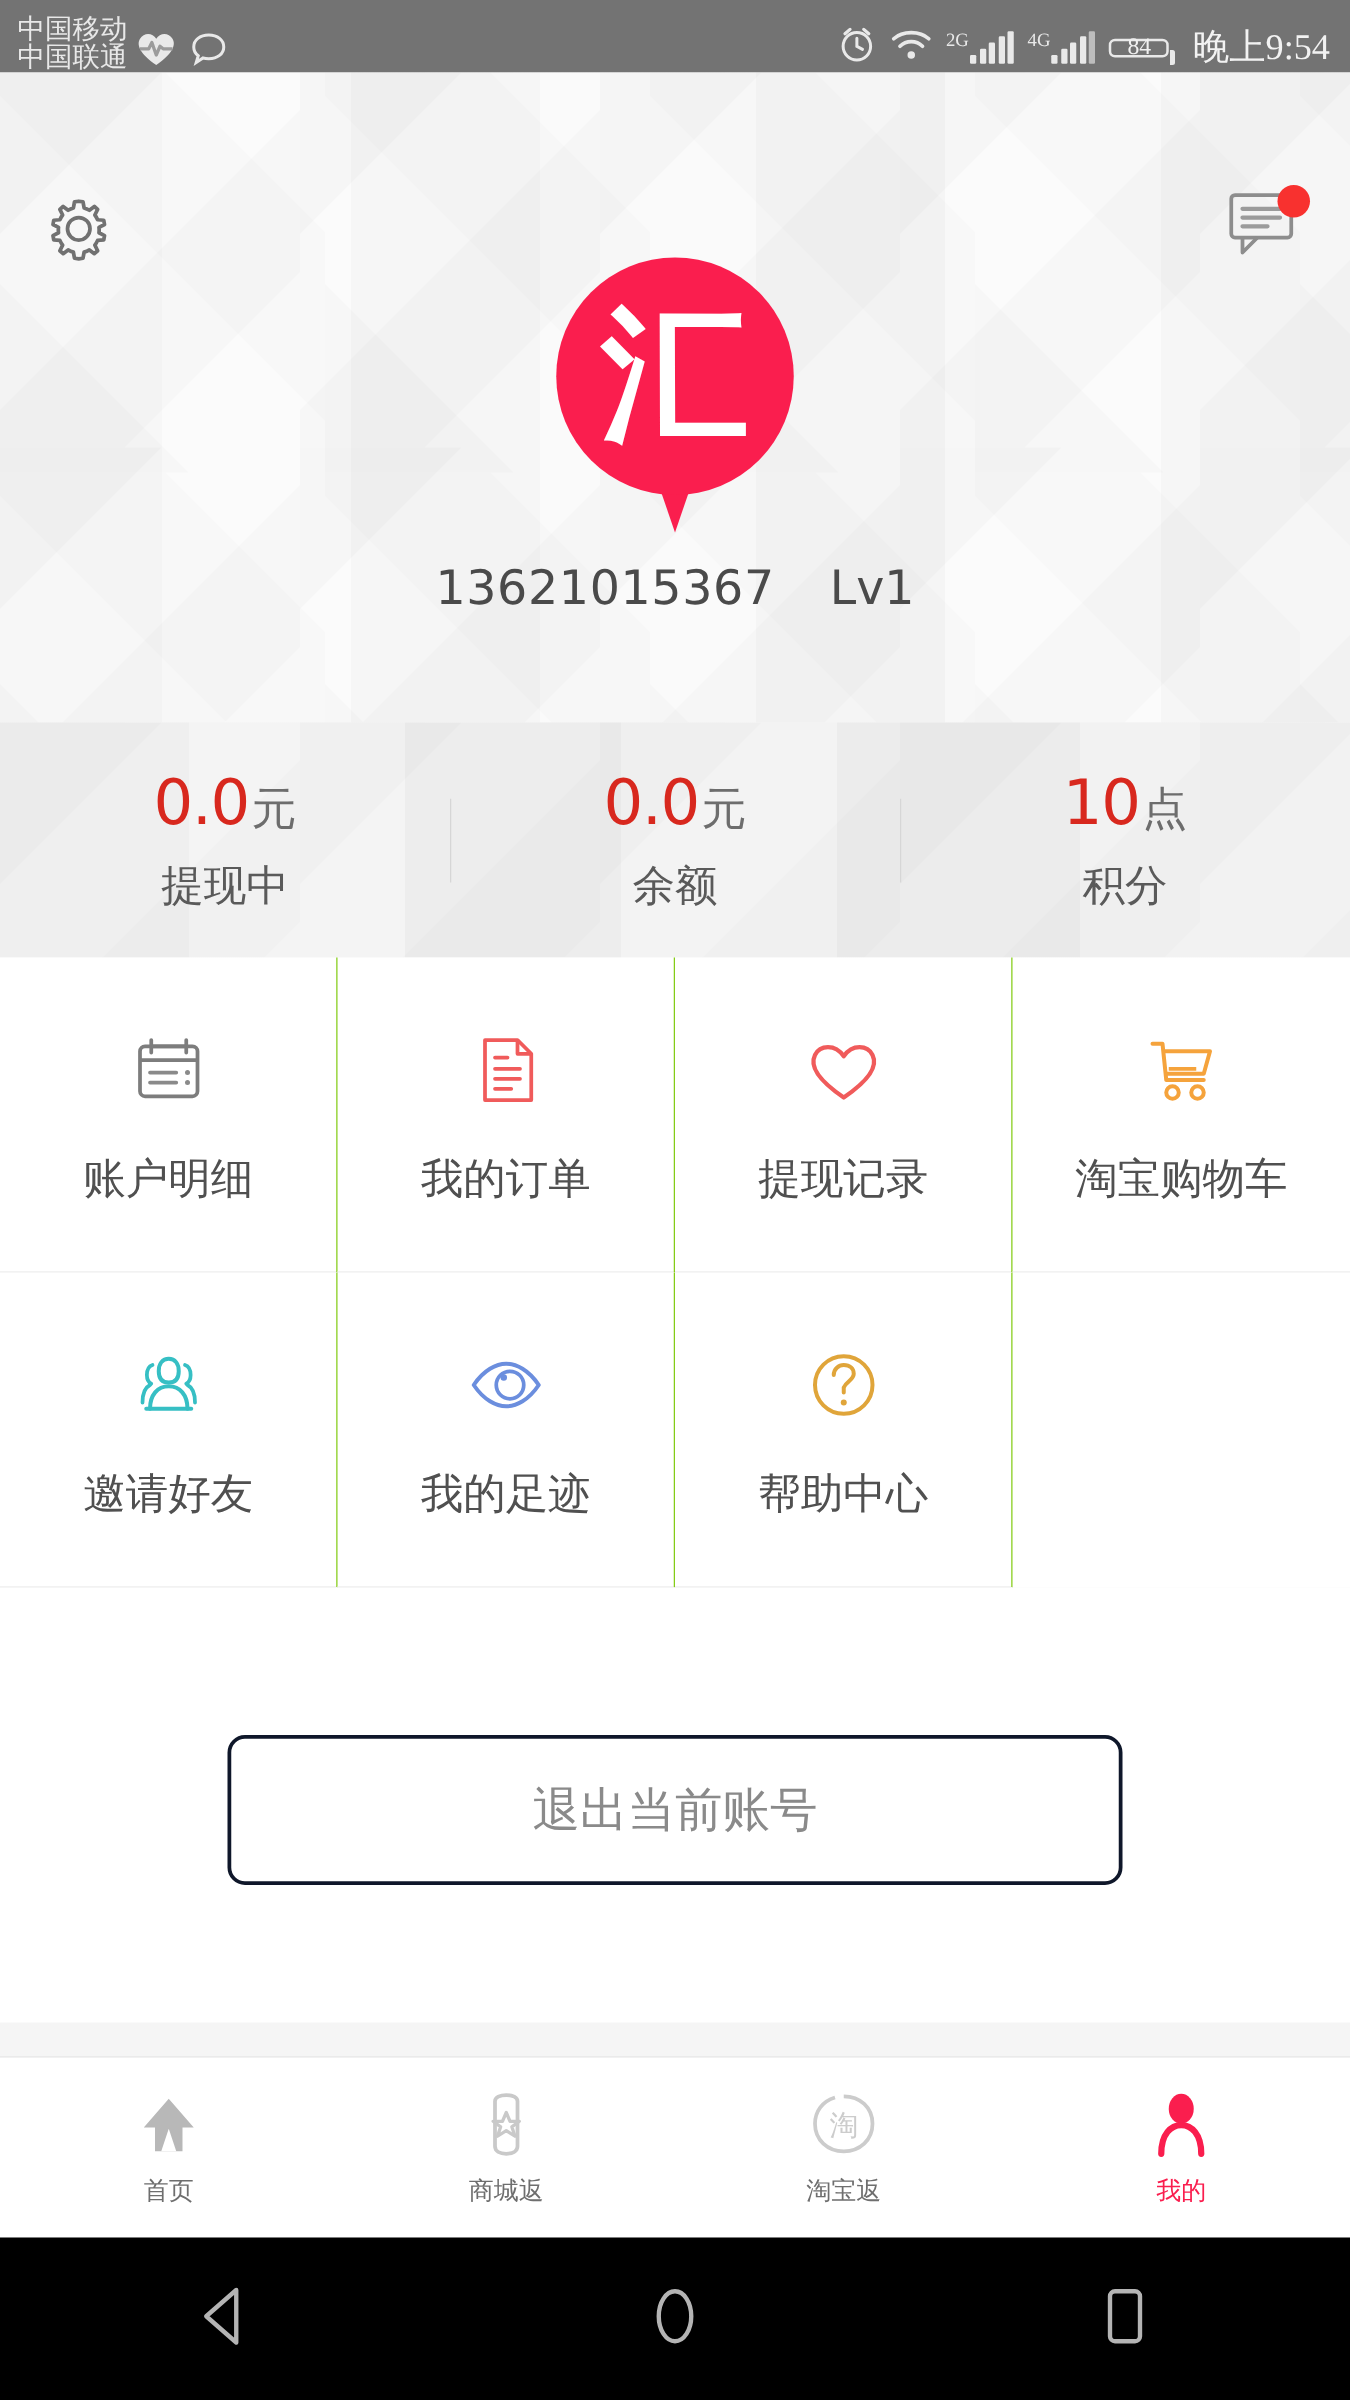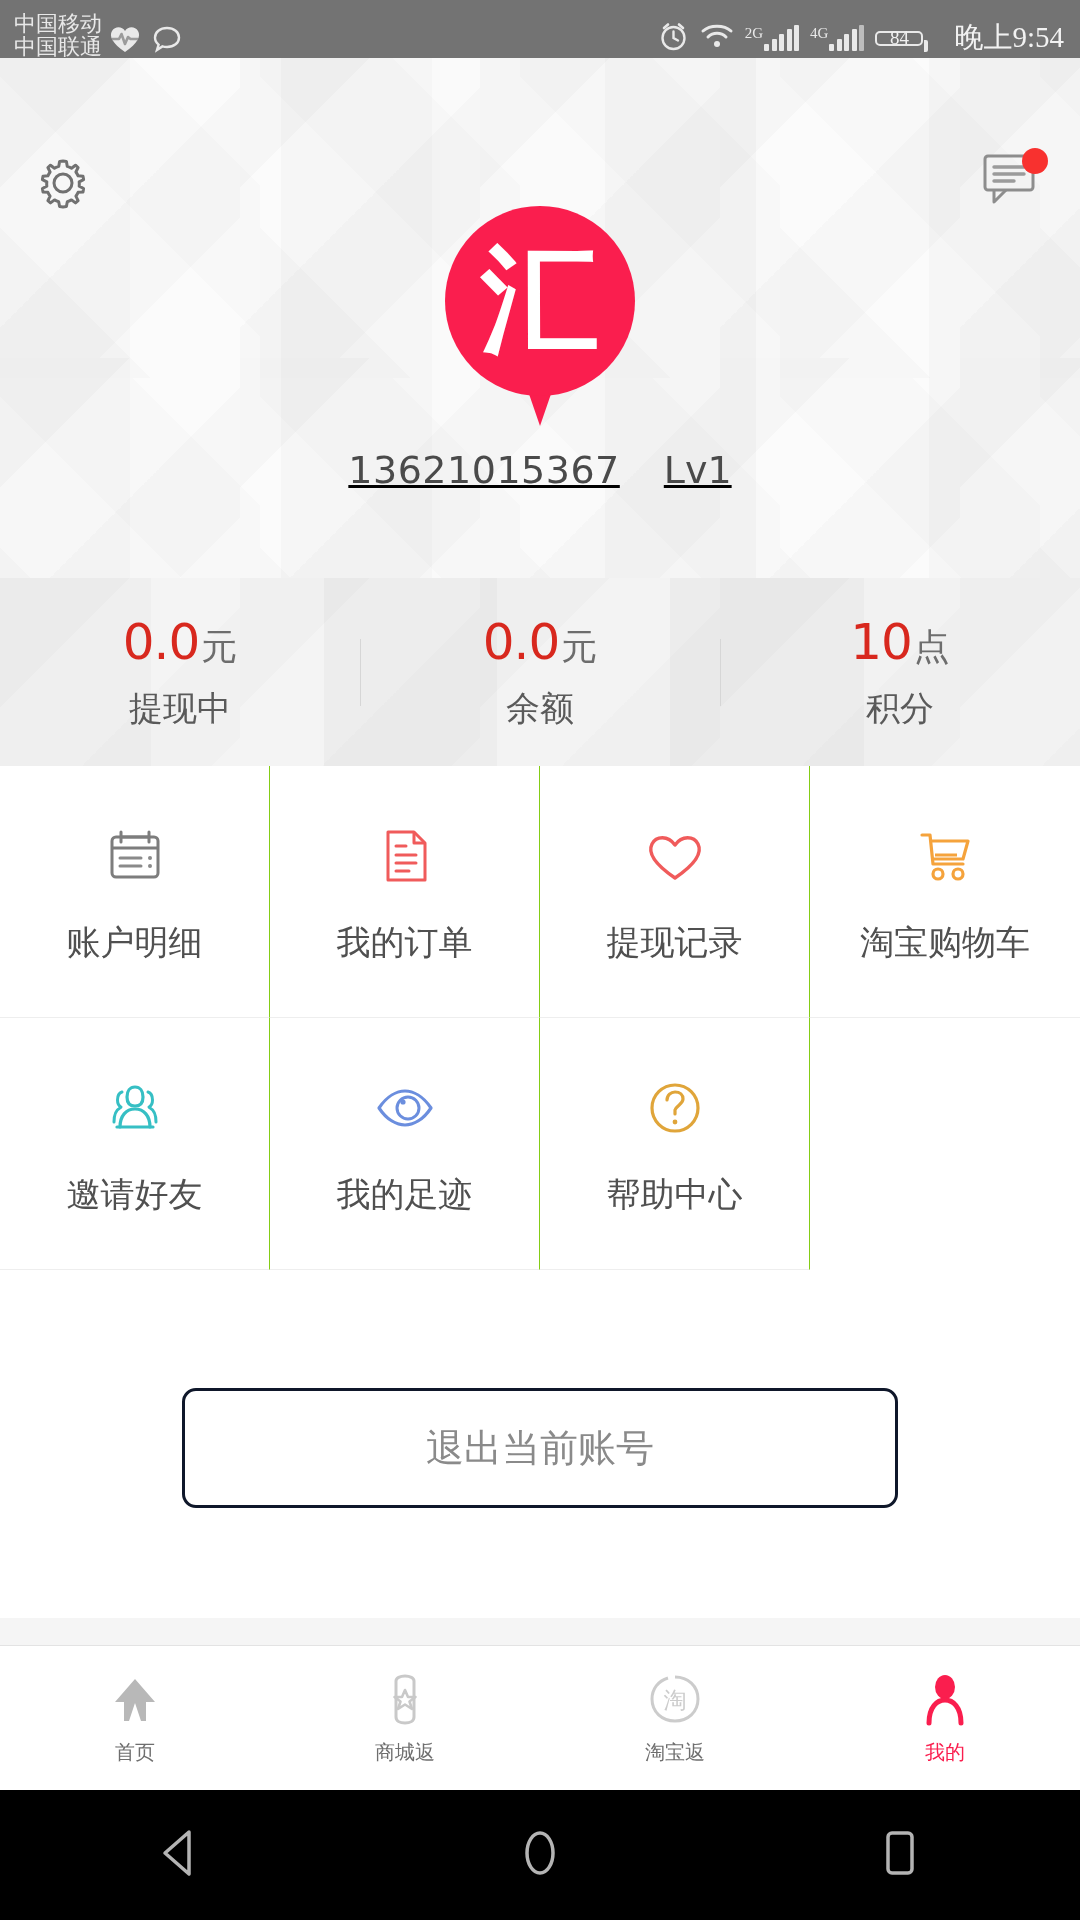--- a/index.html
+++ b/index.html
@@ -14,21 +14,21 @@
   
   .statusbar {
     position: absolute; top: 0; left: 0; width: 1080px; height: 58px;
     background: #737373; display: flex; align-items: flex-end;
     padding: 0 16px 0 14px; color: #eeeeee;
   }
   .carriers { display: flex; flex-direction: column; justify-content: center; line-height: 1.02; }
   .carriers span { font-size: 22px; color: #e8e8e8; letter-spacing: 0px; }
   .sb-left-icons { display: flex; align-items: center; gap: 10px; margin-left: 6px; }
   .sb-right { margin-left: auto; display: flex; align-items: center; gap: 11px; font-family: Liberation Serif, serif; }
-  .sb-time { font-size: 29px; color: #f2f2f2; letter-spacing: 0px; margin-left: 20px; }
+  .sb-time { font-size: 29px; color: #f2f2f2; letter-spacing: 0px; margin-left: 8px; }
   .bat {
     width: 48px; height: 15px; border: 2.5px solid #e9e9e9; border-radius: 5px;
     display: flex; align-items: center; justify-content: center;
     font-size: 19px; color: #f0f0f0; position: relative;
   }
   .bat::after {
     content: ""; position: absolute; right: -7px; top: 7px;
     width: 4px; height: 12px; background: #e9e9e9; border-radius: 0 2px 2px 0;
   }
   .sig { display: flex; align-items: flex-end; gap: 2.5px; height: 26px; }
@@ -78,21 +78,21 @@
   }
   .avatar-tail::before {
     content: ""; position: absolute; left: 50%; top: 0; transform: translateX(-50%);
     width: 0; height: 0;
     border-left: 24px solid transparent;
     border-right: 24px solid transparent;
     border-top: 70px solid #fa1e4e;
   }
   .ident {
     position: absolute; left: 0; top: 390px; width: 1080px;
-    display: flex; align-items: flex-start; justify-content: center; gap: 44px; text-decoration: underline;
+    display: flex; align-items: flex-start; justify-content: center; gap: 44px;
   }
   .ident .phone { font-size: 38px; color: #4a4a4a; letter-spacing: 0.5px; }
   .ident .lv { font-size: 38px; color: #4a4a4a; }
 
   
   .stats {
     position: absolute; top: 578px; left: 0; width: 1080px; height: 188px;
     background:
       linear-gradient(135deg, rgba(0,0,0,0.016) 0 24%, rgba(255,255,255,0) 24% 50%, rgba(0,0,0,0.012) 50% 74%, rgba(255,255,255,0) 74%),
       linear-gradient(90deg, #efefef 0 14%, #f4f4f4 14% 30%, #ededed 30% 46%, #f3f3f3 46% 62%, #ececec 62% 80%, #f2f2f2 80% 100%);

